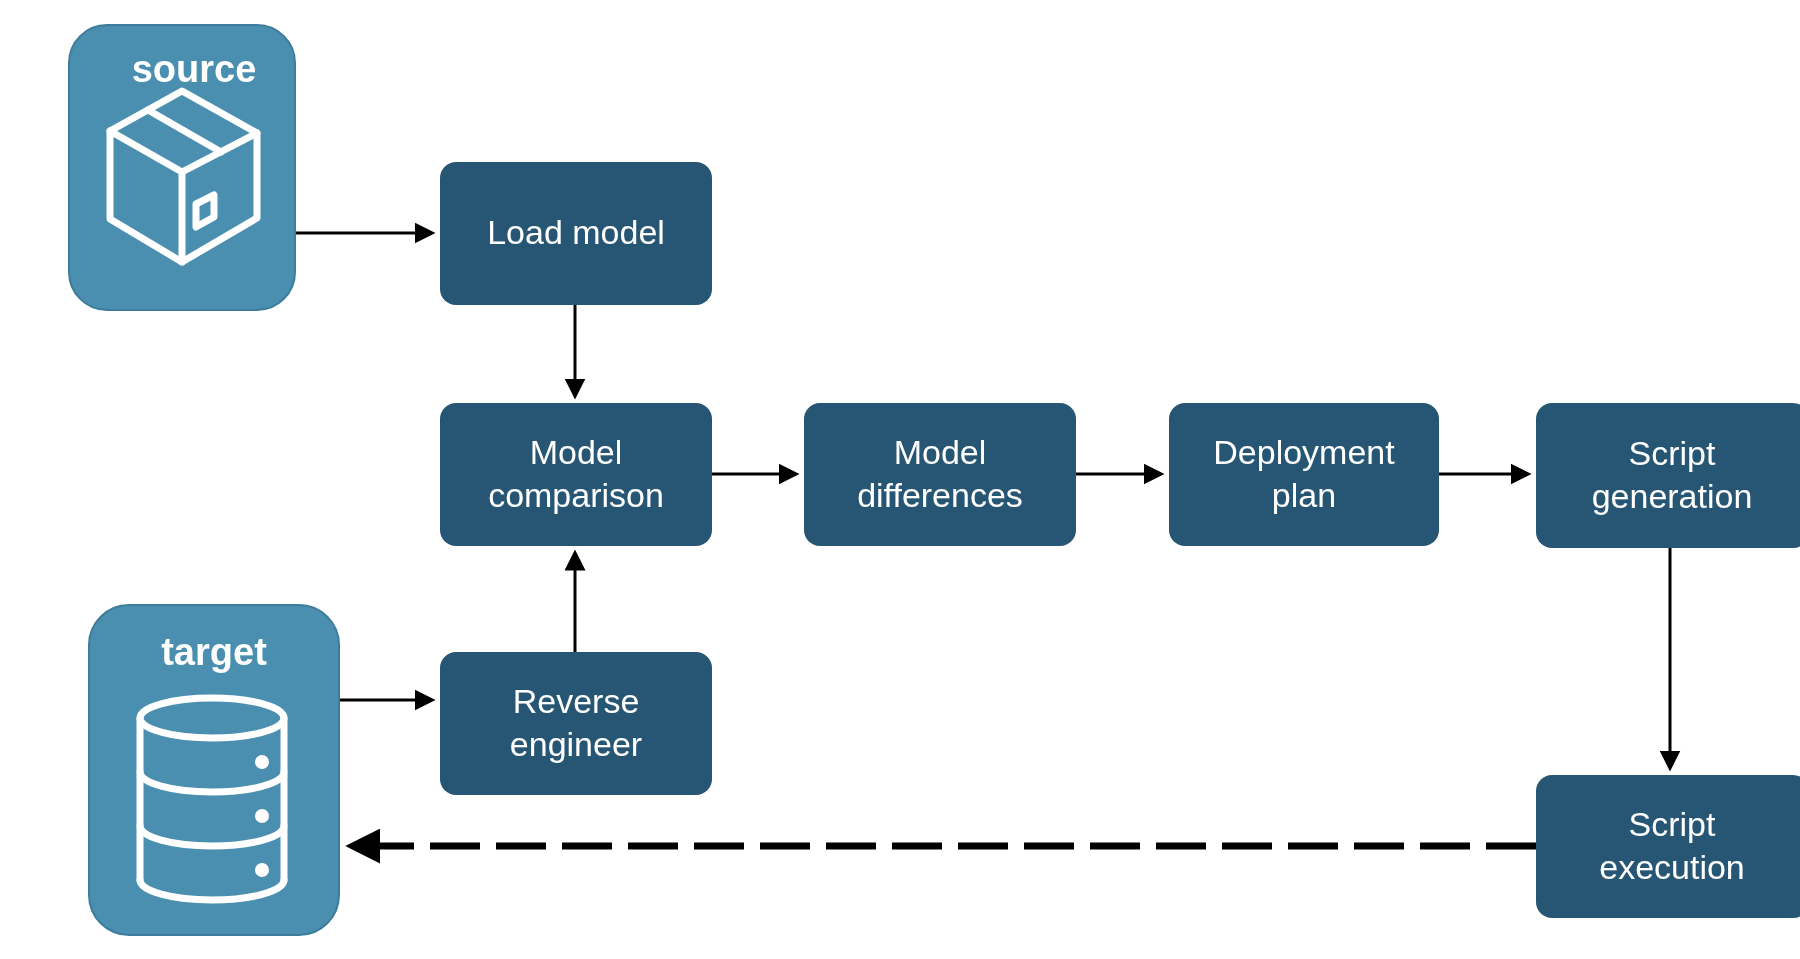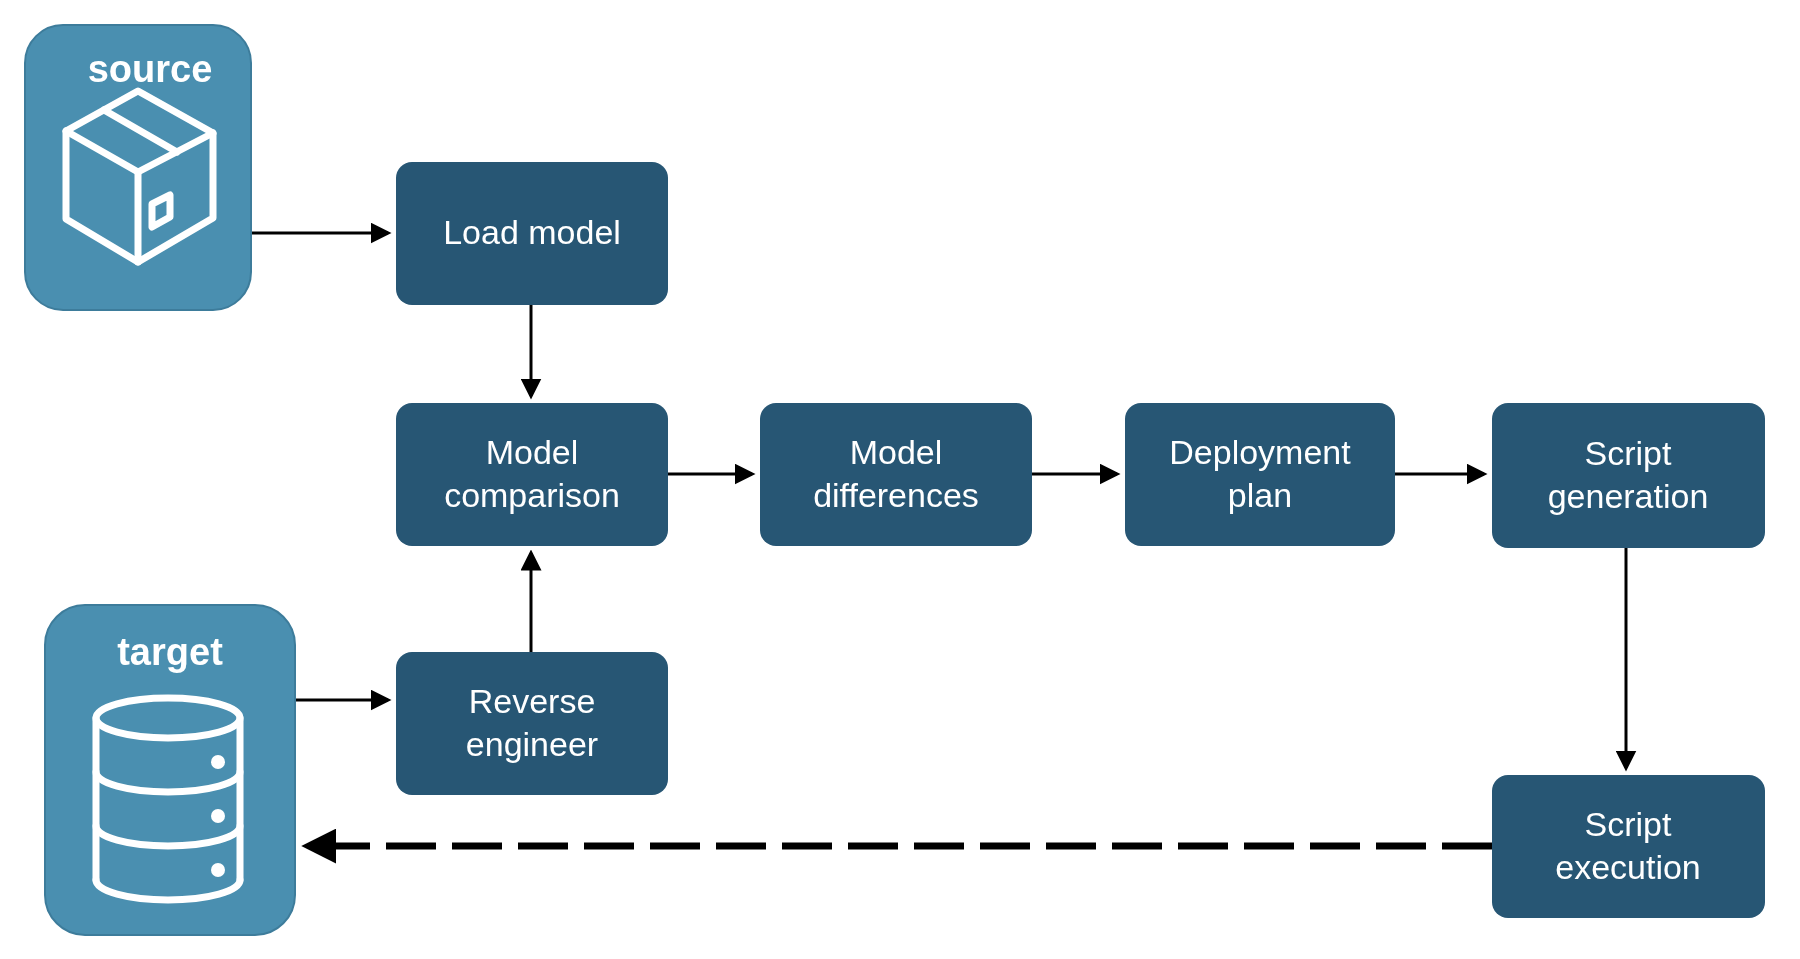--- a/index.html
+++ b/index.html
@@ -11,20 +11,21 @@
     width: 1800px;
     height: 959px;
     font-family: "Liberation Sans", sans-serif;
     overflow: hidden;
   }
   #diagram-root {
     position: relative;
     width: 1480px;
     height: 959px;
     background: #ffffff;
+    padding-left: 44px;
   }
   svg#flow {
     display: block;
     width: 1800px;
     height: 959px;
   }
   .node-label {
     font-family: "Liberation Sans", sans-serif;
     font-size: 34px;
     fill: #ffffff;

